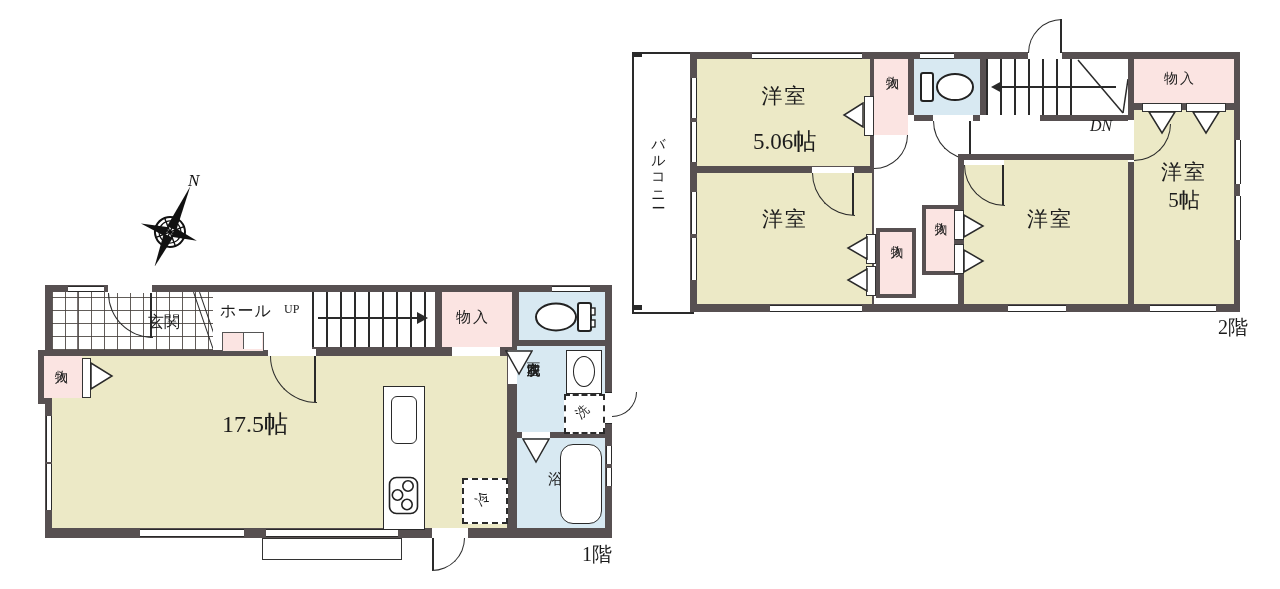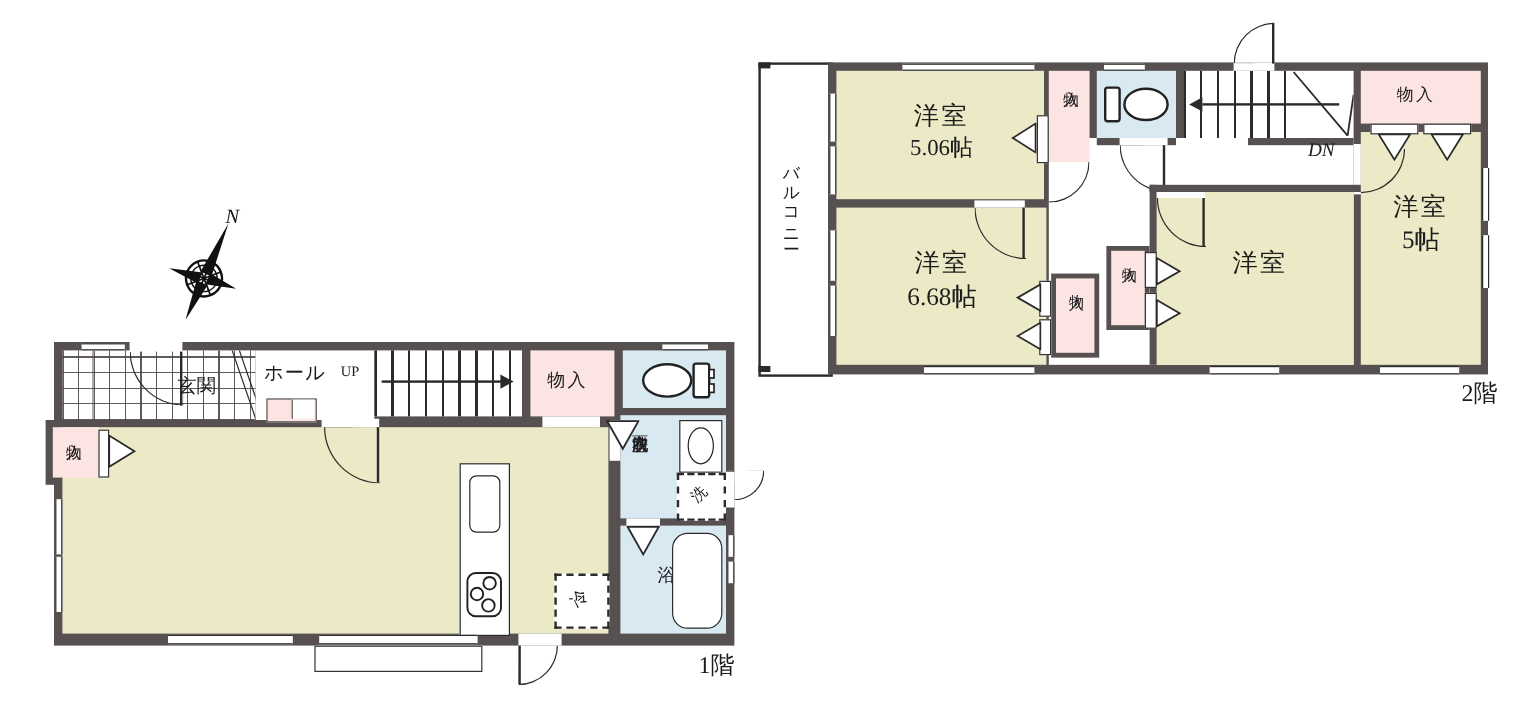--- a/index.html
+++ b/index.html
@@ -94,20 +94,21 @@
   <div class="winh" style="left:552px;top:285.5px;width:38px;height:4px;"></div>
   <svg class="abs" style="left:526px;top:296px;" width="74" height="42">
     <rect x="52" y="7" width="13" height="28" rx="2" fill="#fff" stroke="#222" stroke-width="2"></rect>
     <rect x="65" y="12" width="4" height="7" fill="#fff" stroke="#222" stroke-width="1.4"></rect>
     <rect x="65" y="24" width="4" height="7" fill="#fff" stroke="#222" stroke-width="1.4"></rect>
     <ellipse cx="30" cy="21" rx="20" ry="13.5" fill="#fff" stroke="#222" stroke-width="2"></ellipse>
   </svg>
 
   <div class="room cream" style="left:52px;top:356px;width:455px;height:172px;"></div>
   <div class="lbl center" style="left:150px;top:408px;width:210px;">
+    <div style="font-size:24px;">17.5帖</div>
   </div>
 
   <div class="abs white" style="left:268px;top:349px;width:48px;height:7px;"></div>
   <div class="arc arc-bl" style="left:270px;top:356px;width:46px;height:46px;"></div>
   <div class="leaf" style="left:314px;top:356px;width:2px;height:46px;"></div>
 
   <div class="room pink" style="left:44px;top:356px;width:38px;height:42px;"></div>
   <div class="lbl vert" style="left:52px;top:360px;font-size:13px;">物入</div>
   <div class="abs white" style="left:82px;top:358px;width:7px;height:38px;border:1px solid #333;"></div>
   <svg class="abs" style="left:90px;top:362px;" width="24" height="28">
@@ -168,21 +169,21 @@
   <div class="abs" style="left:632px;top:305px;width:10px;height:5px;background:#2a2a2a;"></div>
   <div class="lbl vert" style="left:649px;top:128px;font-size:14px;letter-spacing:2px;">バルコニー</div>
 
   <div class="w" style="left:690px;top:52px;width:550px;height:260px;"></div>
 
   <div class="room white" style="left:874px;top:115px;width:254px;height:189px;"></div>
 
   <div class="room cream" style="left:697px;top:59px;width:173px;height:107px;"></div>
   <div class="lbl center" style="left:712px;top:82px;width:145px;">
     <div style="font-size:21px;letter-spacing:2px;">洋室</div>
-    <div style="font-size:19px;">5.06帖</div>
+    <div style="font-size:23px;margin-top:16px;">5.06帖</div>
   </div>
   <div class="winh" style="left:752px;top:52.5px;width:110px;height:4px;"></div>
   <div class="winv" style="left:690.5px;top:78px;width:4px;height:40px;"></div>
   <div class="winv" style="left:690.5px;top:122px;width:4px;height:40px;"></div>
 
   <div class="room pink" style="left:874px;top:59px;width:34px;height:76px;"></div>
   <div class="lbl vert" style="left:883px;top:66px;font-size:13px;">物入</div>
   <div class="abs white" style="left:864px;top:96px;width:8px;height:38px;border:1px solid #333;"></div>
   <svg class="abs" style="left:842px;top:102px;" width="22" height="26">
     <polygon points="21,1 21,25 2,13 " fill="#fff" stroke="#2a2a2a" stroke-width="1.5"></polygon>
@@ -234,21 +235,20 @@
   </svg>
   <div class="abs white" style="left:1128px;top:120px;width:6px;height:42px;"></div>
   <div class="arc arc-br" style="left:1134px;top:124px;width:36px;height:36px;"></div>
   <div class="winv" style="left:1234.5px;top:140px;width:4px;height:44px;"></div>
   <div class="winv" style="left:1234.5px;top:196px;width:4px;height:44px;"></div>
   <div class="winh" style="left:1150px;top:305px;width:66px;height:5px;"></div>
 
   <div class="room cream" style="left:697px;top:173px;width:175px;height:131px;"></div>
   <div class="lbl center" style="left:710px;top:205px;width:150px;">
     <div style="font-size:21px;letter-spacing:2px;">洋室</div>
-    <div style="font-size:21px;">6.68帖</div>
   </div>
   <div class="winv" style="left:690.5px;top:192px;width:4px;height:42px;"></div>
   <div class="winv" style="left:690.5px;top:238px;width:4px;height:42px;"></div>
   <div class="winh" style="left:770px;top:305px;width:92px;height:5px;"></div>
 
   <div class="abs white" style="left:812px;top:167px;width:42px;height:6px;"></div>
   <div class="arc arc-bl" style="left:812px;top:173px;width:42px;height:42px;"></div>
   <div class="leaf" style="left:852px;top:173px;width:2px;height:42px;"></div>
 
   <div class="w" style="left:958px;top:154px;width:176px;height:6px;"></div>

